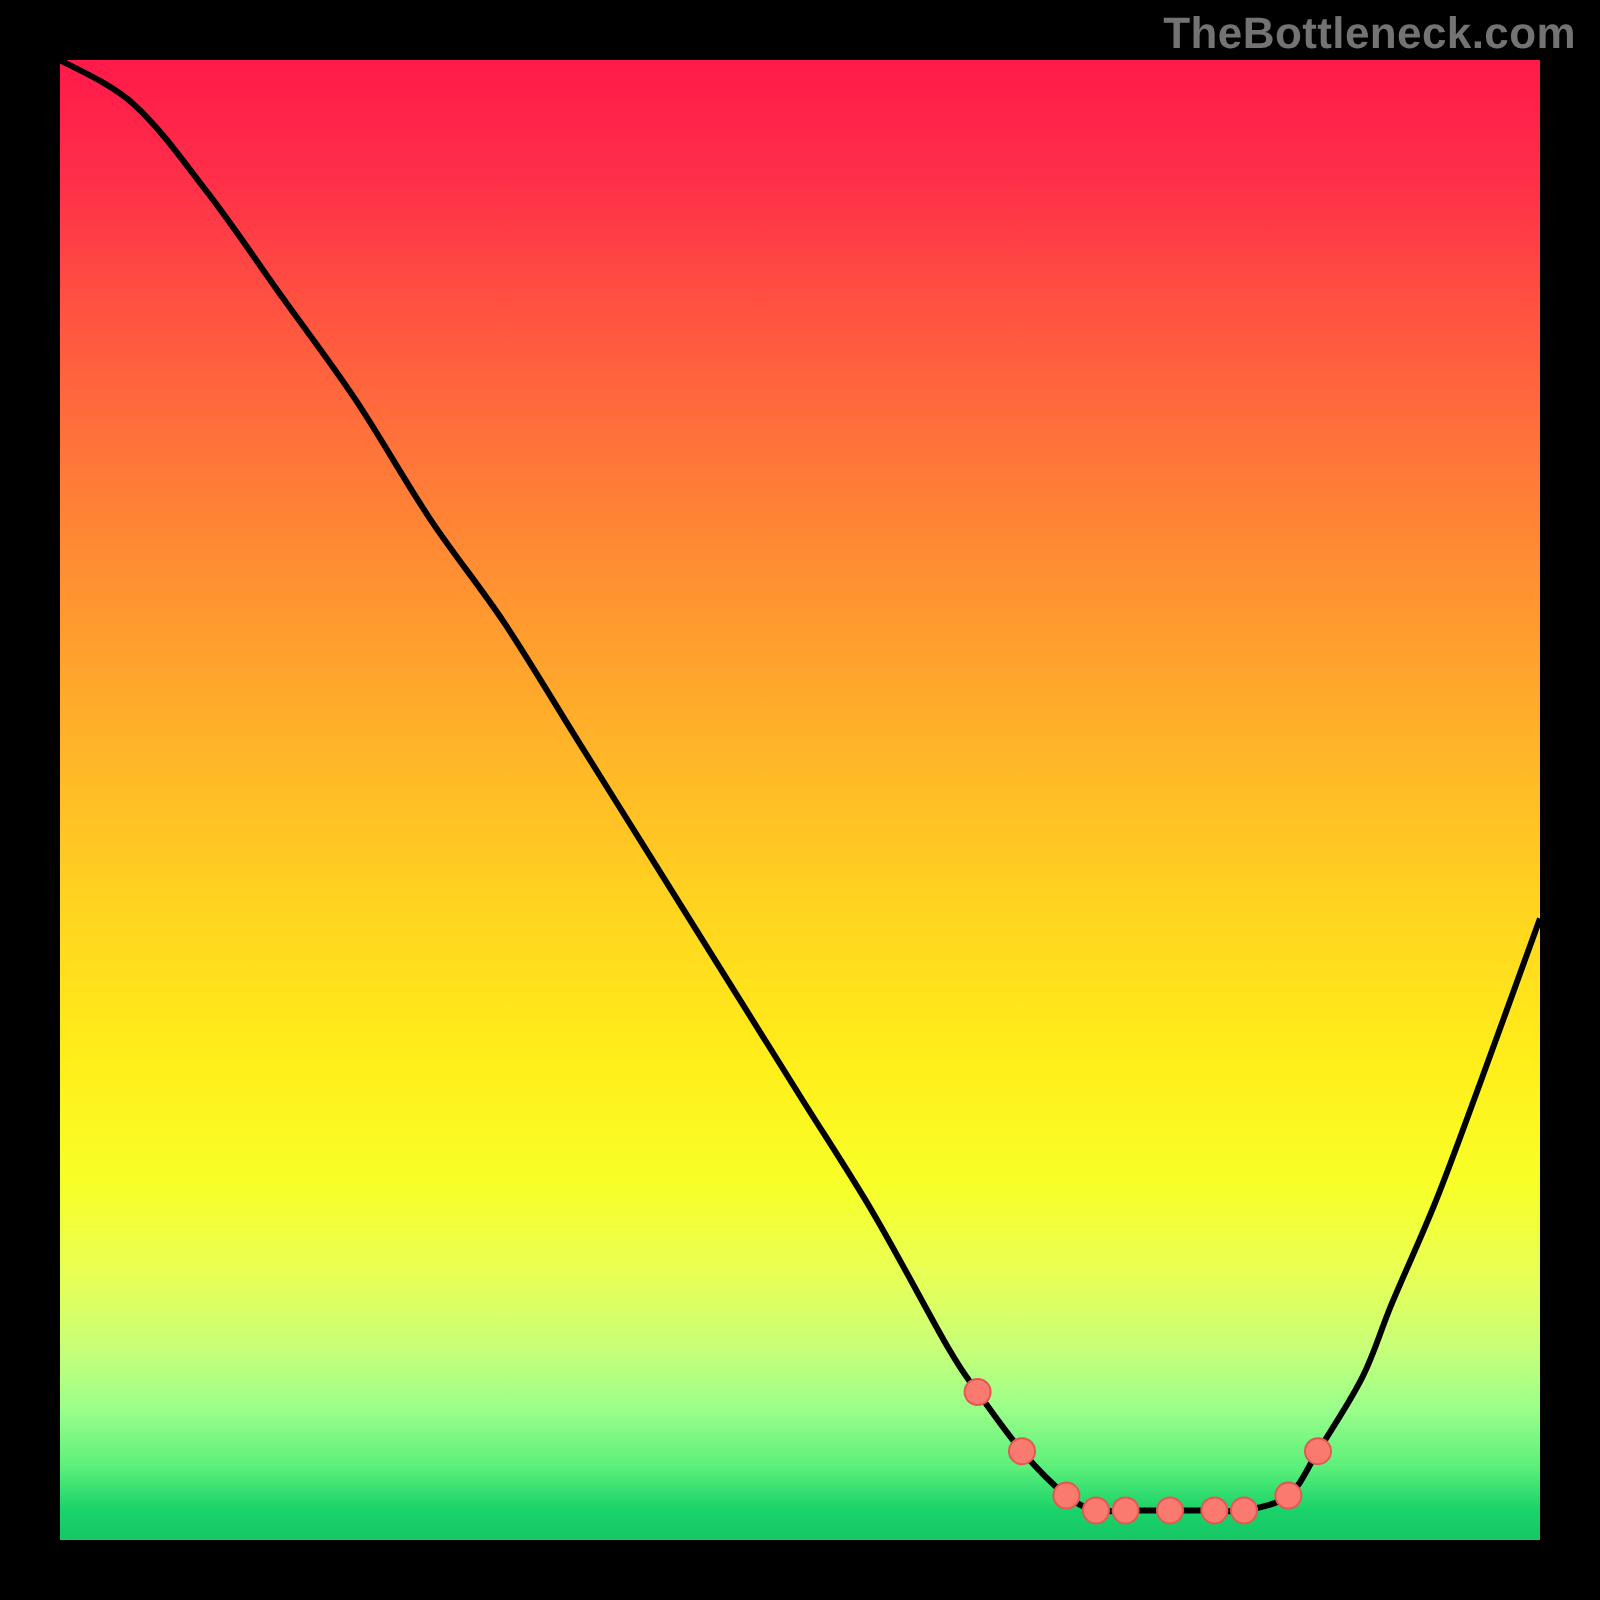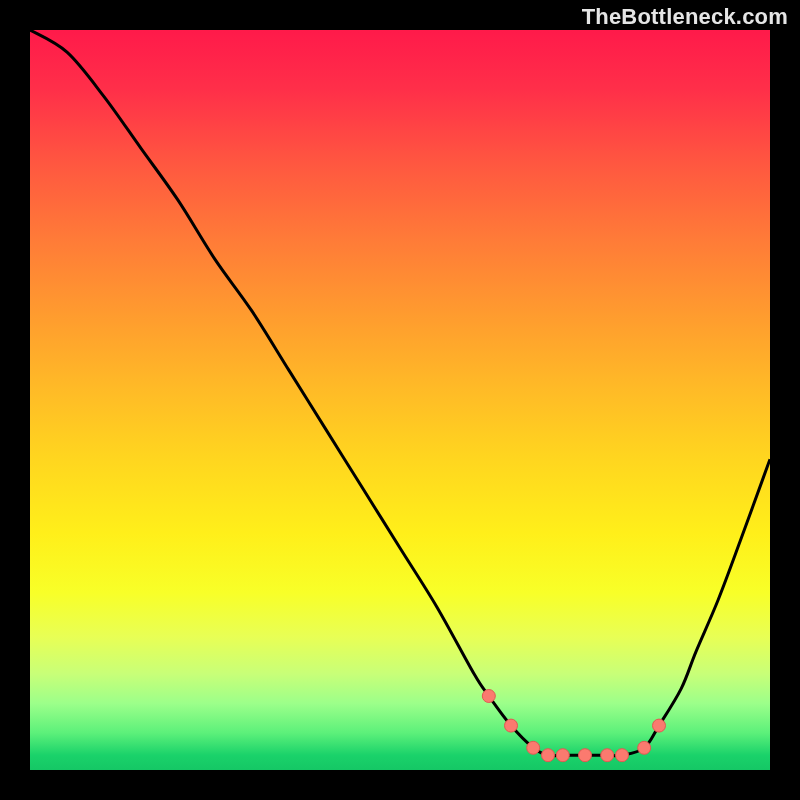--- a/index.html
+++ b/index.html
@@ -14,21 +14,21 @@
   .container {
     position: relative;
     width: 800px;
     height: 800px;
     background: #000;
   }
   .watermark {
     position: absolute;
     top: 4px;
     right: 12px;
-    color: #e5e5e5;
+    color: #737373;
     font-size: 22px;
     font-weight: bold;
     letter-spacing: 0.2px;
     z-index: 5;
   }
   .plot-area {
     position: absolute;
     left: 30px;
     top: 30px;
     width: 740px;

